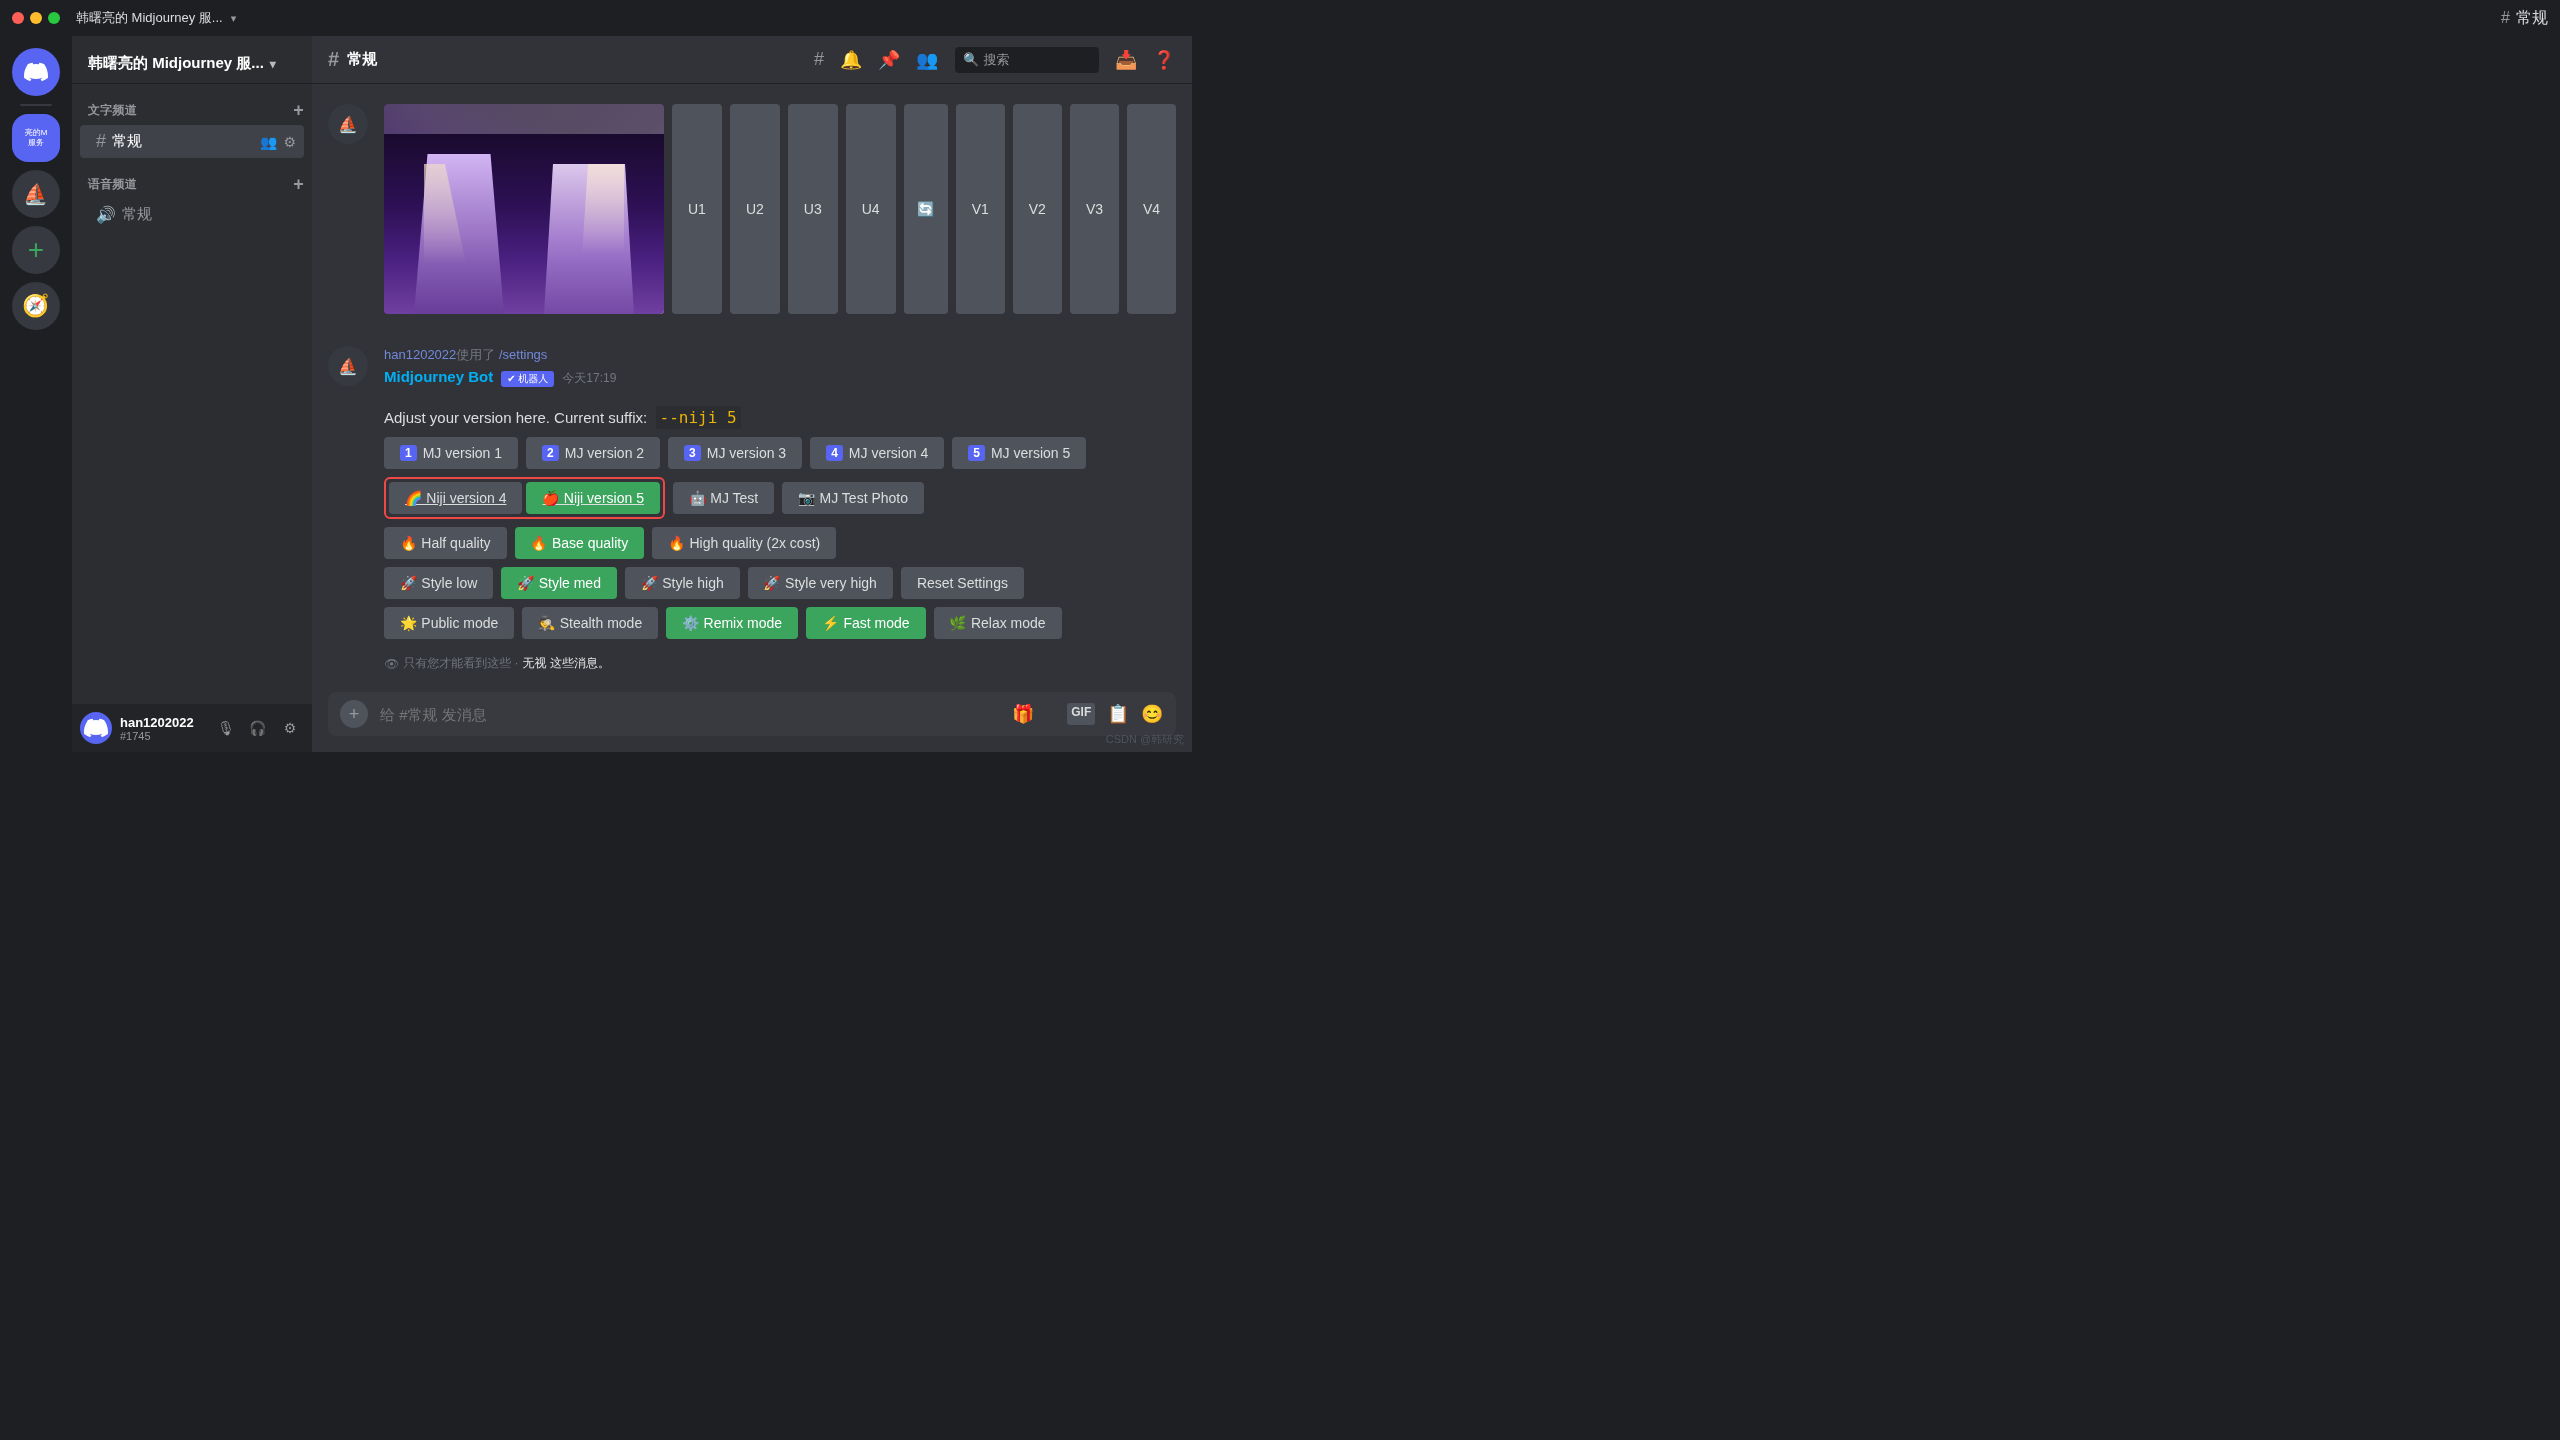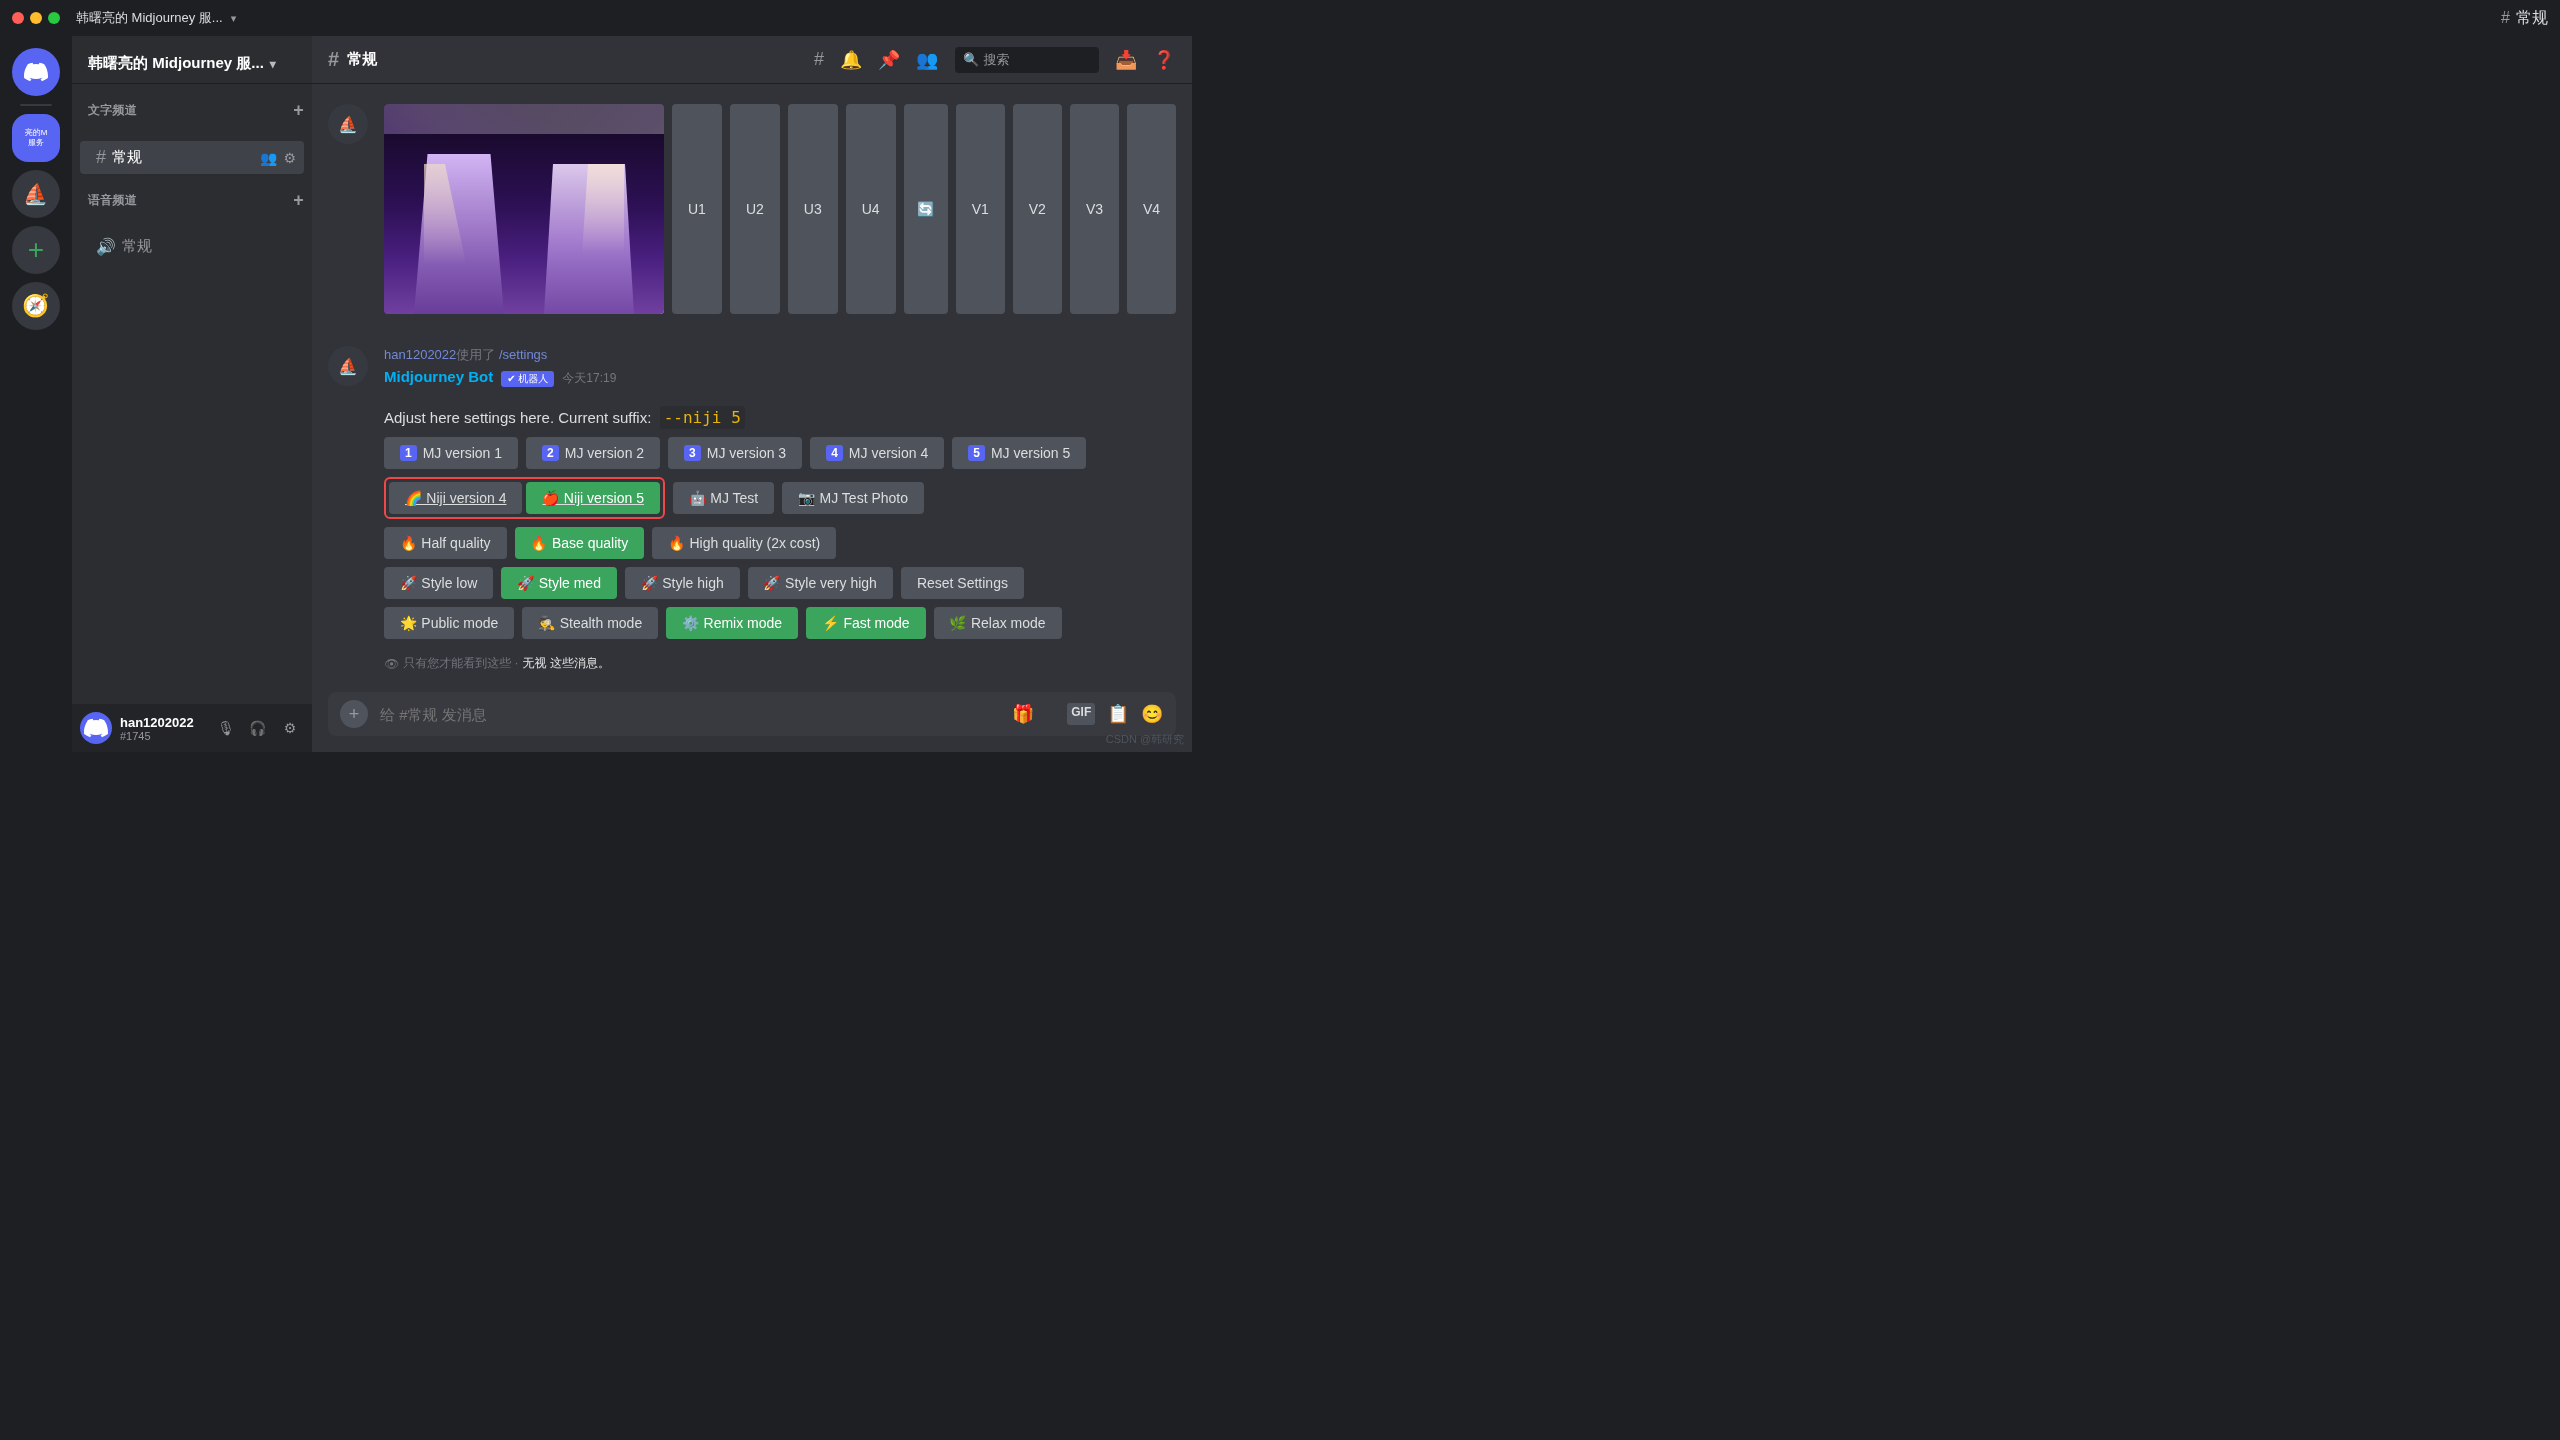--- a/index.html
+++ b/index.html
@@ -84,21 +84,21 @@
       border-bottom: 1px solid #1e1f22;
       height: 48px;
     }
     .sidebar-header-title {
       display: flex;
       align-items: center;
       gap: 6px;
     }
     .chevron-icon { font-size: 12px; color: #b9bbbe; }
     .section-label {
-      padding: 16px 8px 20px 16px;
+      padding: 16px 8px 4px 16px;
       font-size: 12px;
       font-weight: 600;
       color: #96989d;
       display: flex;
       align-items: center;
       justify-content: space-between;
       text-transform: uppercase;
       letter-spacing: 0.02em;
     }
     .section-label .add-btn {
@@ -630,21 +630,21 @@
         <span style="color:#7289da;">han1202022</span><span style="color:#72767d;">使用了 </span><span style="color:#7289da;">/settings</span>
       </div>
 
       <div class="message-header">
         <span class="message-author">Midjourney Bot</span>
         <span class="robot-badge">✔ 机器人</span>
         <span class="message-time">今天17:19</span>
       </div>
 
       <div class="message-text">
-        <span>Adjust here settings here. Current suffix:</span>
+        <span>Adjust your version here. Current suffix:</span>
         &nbsp;<code>--niji 5</code>
       </div>
 
       <div class="settings-btn-row">
         <button class="msg-btn">
           <span style="background:#5865f2;color:white;border-radius:3px;padding:1px 5px;font-size:12px;font-weight:600;">1</span>
           MJ version 1
         </button>
         <button class="msg-btn">
           <span style="background:#5865f2;color:white;border-radius:3px;padding:1px 5px;font-size:12px;font-weight:600;">2</span>

